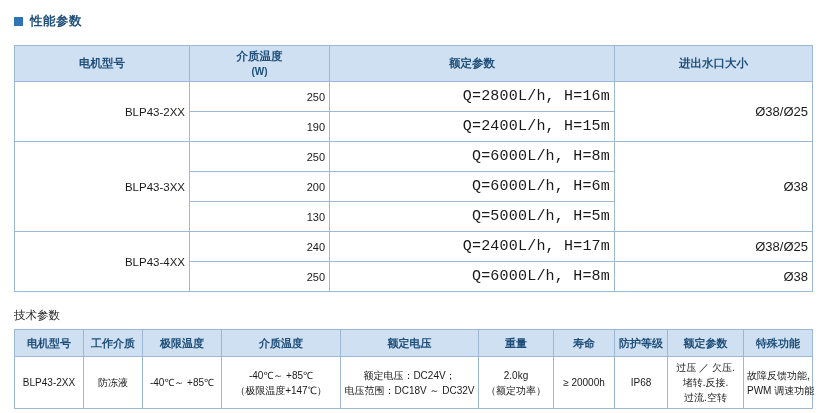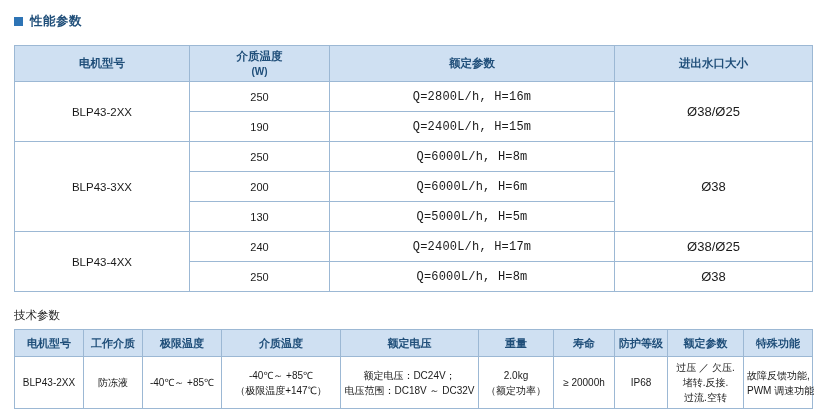--- a/index.html
+++ b/index.html
@@ -69,27 +69,28 @@
   }
   table.perf th .sub {
     display: block;
     font-size: 10px;
     font-weight: bold;
   }
   table.perf td {
     height: 25px;
     padding: 2px 4px;
     background: #ffffff;
+    text-align: right;
   }
   td.model {
     font-size: 11.5px;
   }
   td.param {
     font-family: "Liberation Mono", monospace;
-    font-size: 12px;
+    font-size: 15px;
     letter-spacing: 0.2px;
   }
   td.power {
     font-size: 11px;
   }
   td.port {
     font-size: 13px;
   }
 
   

